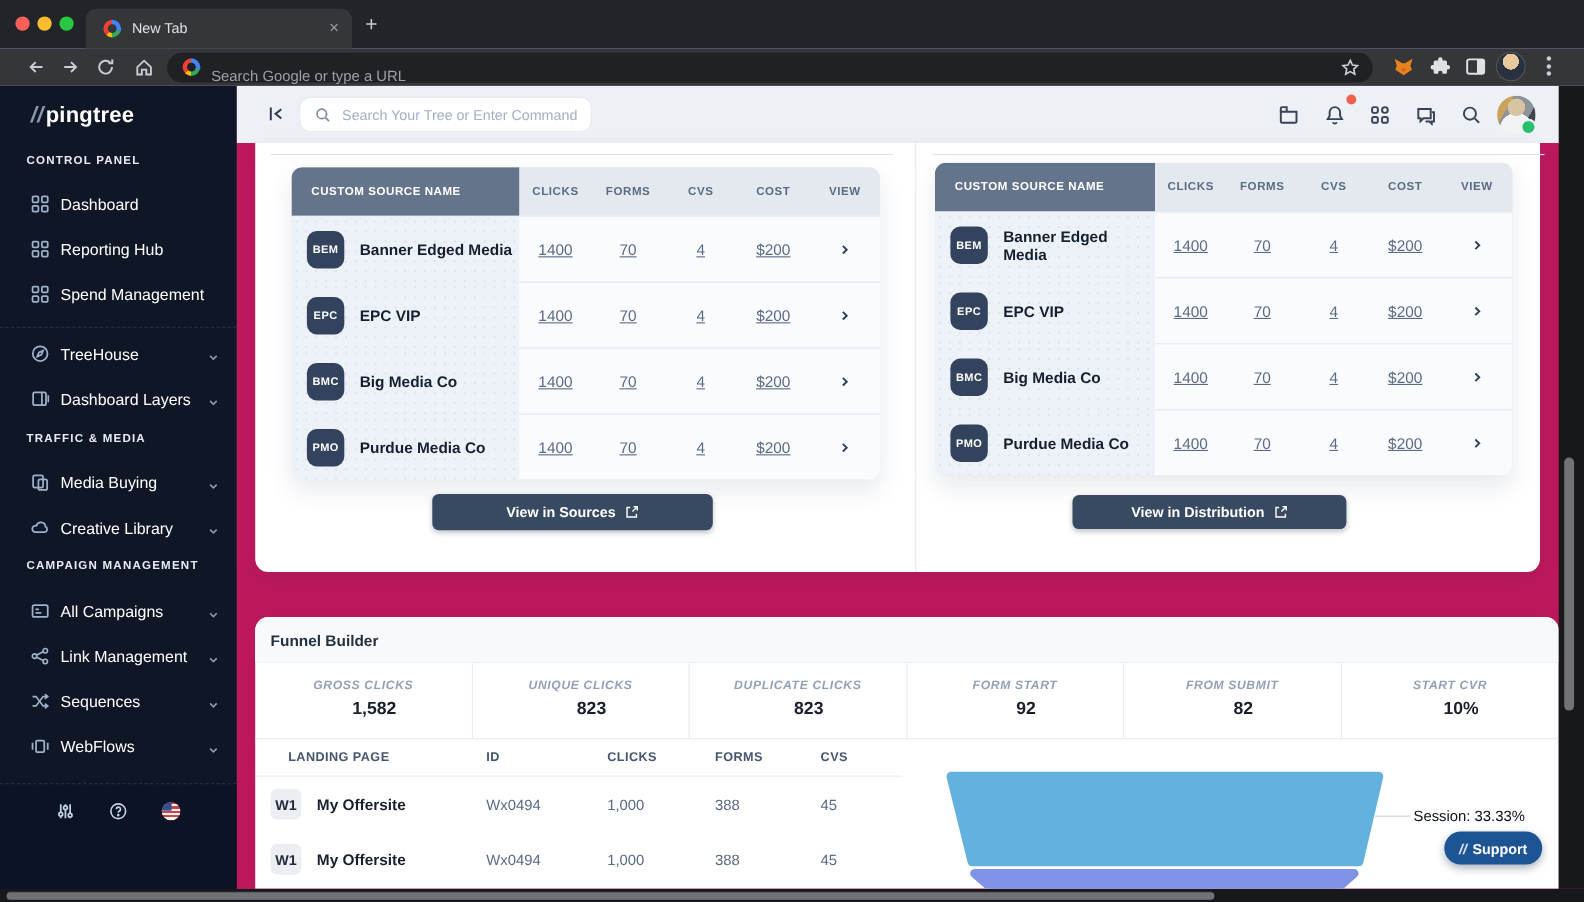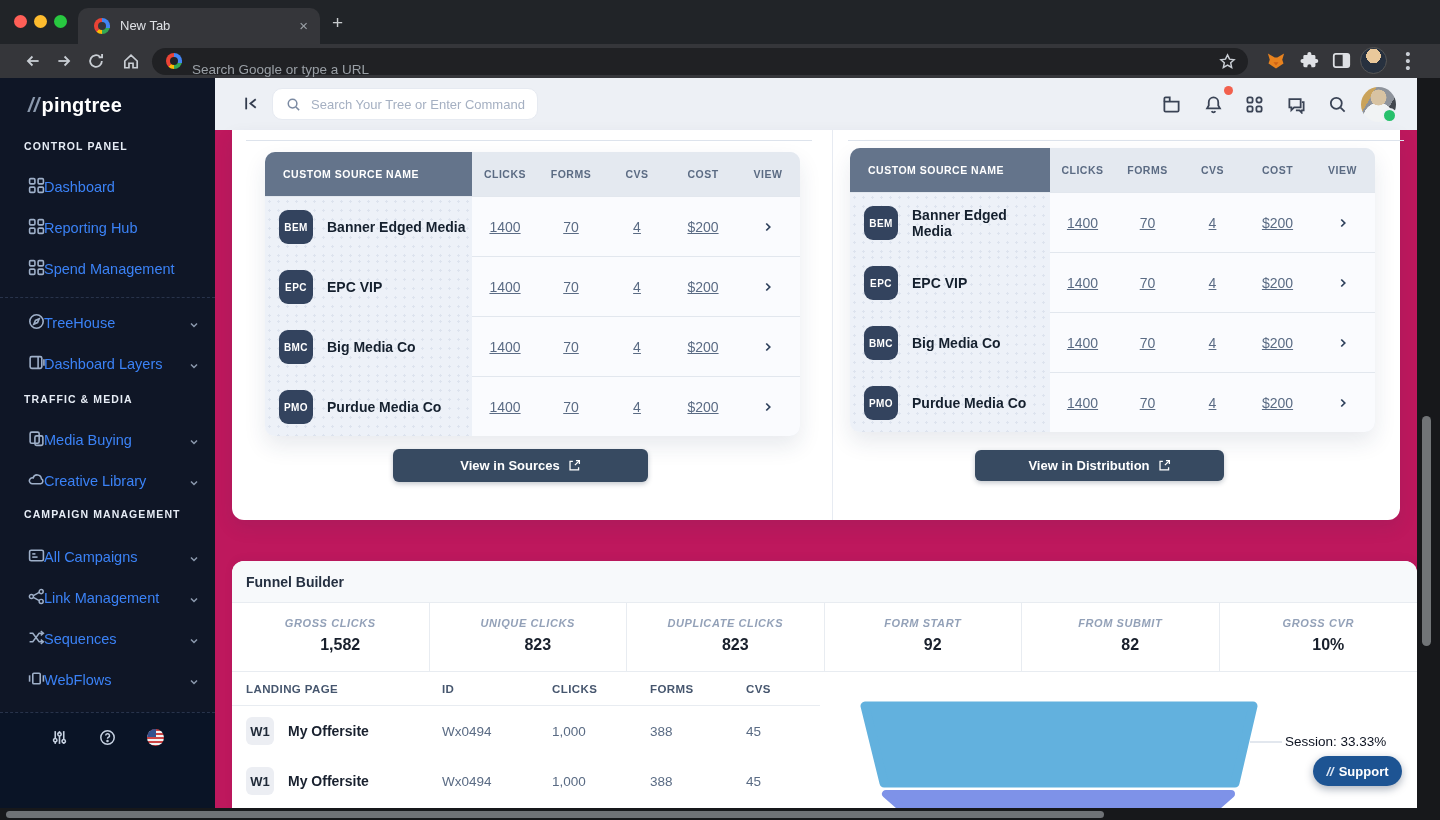--- a/index.html
+++ b/index.html
@@ -34,21 +34,21 @@
     background:radial-gradient(circle at 50% 32%, #e9c89b 0 34%, #27313f 35% 100%); border:1px solid #555; }
   .kebab { position:absolute; left:1403px; top:6px; color:#c9ced4; font-size:15px; letter-spacing:0; line-height:7px; text-align:center; width:10px;}
 
   
   .sidebar { position:fixed; left:0; top:78px; width:215px; height:730px; background:#0f1626; z-index:10; color:#b3c0d6; }
   .logo { position:absolute; left:28px; top:16px; font-size:20px; font-weight:700; color:#fff; letter-spacing:.2px;}
   .logo .slashes { color:#8b99ad; font-style:italic; margin-right:2px; }
   .nav-section { position:absolute; left:24px; font-size:10.5px; font-weight:700; color:#e6ecf5; letter-spacing:1.1px; }
   .nav-item { position:absolute; left:0; width:215px; height:30px; cursor:pointer; }
   .nav-item .nicon { position:absolute; left:28px; top:3px; color:#9fb0c9; }
-  .nav-item .nlabel { position:absolute; left:44px; top:5px; font-size:14.5px; color:#3b82f6; }
+  .nav-item .nlabel { position:absolute; left:55px; top:5px; font-size:14.5px; color:#ffffff; }
   .nav-item .chev { position:absolute; left:188px; top:9px; color:#8b99ad; }
   .side-divider { position:absolute; left:0; width:215px; border-top:1px dashed #28334b; }
   .side-bottom { position:absolute; left:0; top:634px; width:215px; height:96px; background:#0a1426; border-top:1px dashed #28334b; }
   .sb-ic { position:absolute; top:16px; color:#c7d2e2; }
   .flag { position:absolute; left:147px; top:16px; width:17px; height:17px; border-radius:50%; overflow:hidden;
      background:repeating-linear-gradient(180deg,#cc4444 0 2px,#f2f2f2 2px 4px); }
   .flag::after { content:''; position:absolute; left:0; top:0; width:9px; height:8px; background:#33518f; }
 
   
   .main { position:fixed; left:215px; top:78px; width:1225px; height:730px; background:#be185d; overflow:hidden; }
@@ -100,21 +100,21 @@
   .metric { border-right:1px solid #e8ecf1; text-align:center; padding-top:14px; }
   .metric:last-child { border-right:none; }
   .m-label { font-size:11px; font-weight:700; color:#93a1b8; letter-spacing:.6px;font-style:italic; }
   .m-value { margin-top:7px; font-size:16px; font-weight:700; color:#19202c;padding-left:20px; }
 
   .lp-table { position:absolute; left:0; top:111px; width:588px; height:136px; overflow:hidden; }
   .lp-head { display:grid; grid-template-columns:210px 110px 98px 96px 74px; height:34px; align-items:center; border-bottom:1px solid #e8ecf1; }
   .lp-head .lpc { font-size:11.5px; font-weight:700; color:#46566e; letter-spacing:.4px; }
   .lp-row { display:grid; grid-template-columns:210px 110px 98px 96px 74px; height:50px; align-items:center; cursor:pointer;}
   .lp-name { display:flex; align-items:center; gap:14px; padding-left:14px; }
-  .lp-head .lpc:first-child { padding-left:14px; }
+  .lp-head .lpc:first-child { padding-left:30px; }
   .wbadge { width:28px; height:28px; border-radius:6px; background:#eceef3; color:#1f2937; font-weight:700; font-size:13px;
      display:flex; align-items:center; justify-content:center; flex:0 0 28px;}
   .lp-sname { font-size:14px; font-weight:700; color:#18202e; }
   .lp-val { font-size:13.5px; color:#5a6b84; }
 
   .funnel-chart { position:absolute; left:588px; top:111px; width:597px; height:136px; }
   .session-label { position:absolute; left:465px; top:62px; font-size:13.5px; color:#0c1220; }
 
   
   .support-btn { position:fixed; left:1313px; top:756px; width:89px; height:30px; border-radius:16px; background:#1d5493;
@@ -623,21 +623,21 @@
       </div>
       <div class="metric">
         <div class="m-label">FORM START</div>
         <div class="m-value">92</div>
       </div>
       <div class="metric">
         <div class="m-label">FROM SUBMIT</div>
         <div class="m-value">82</div>
       </div>
       <div class="metric">
-        <div class="m-label">GROSS CVR</div>
+        <div class="m-label">START CVR</div>
         <div class="m-value">10%</div>
       </div>
     </div>
 
     <div class="lp-table">
       <div class="lp-head">
         <div class="lpc">LANDING PAGE</div>
         <div class="lpc">ID</div>
         <div class="lpc">CLICKS</div>
         <div class="lpc">FORMS</div>

